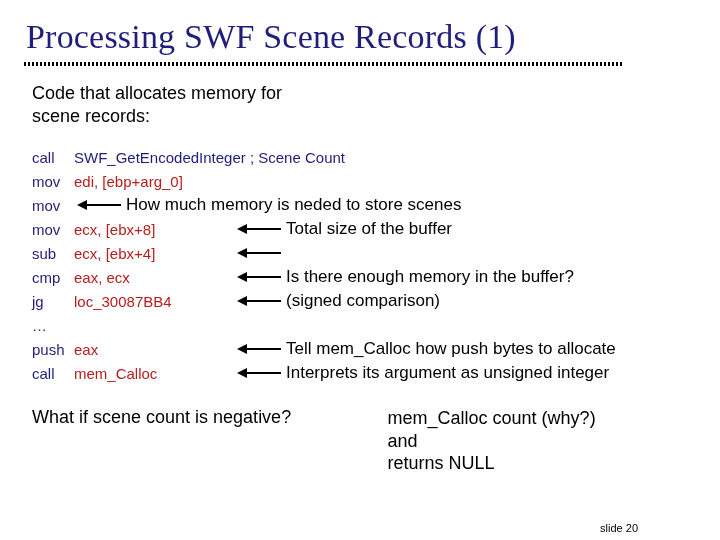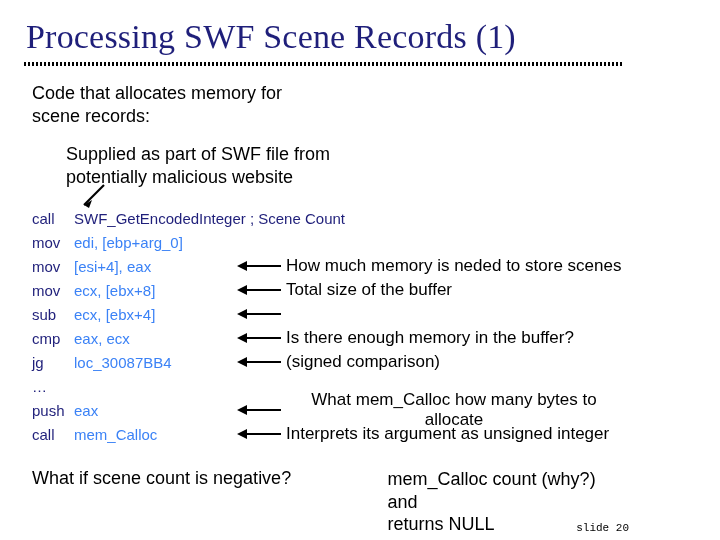--- a/index.html
+++ b/index.html
@@ -70,21 +70,21 @@
     align-items: center;
     height: 24px;
   }
   .mnemonic {
     color: #1f1f7a;
     font-size: 15px;
     width: 42px;
     flex-shrink: 0;
   }
   .operand {
-    color: #3b82f6;
+    color: #b91c1c;
     font-size: 15px;
     width: 160px;
     flex-shrink: 0;
   }
   .arrow-cell {
     width: 52px;
     flex-shrink: 0;
     display: flex;
     justify-content: center;
   }
@@ -106,70 +106,56 @@
     font-size: 18px;
     width: 350px;
   }
   .bottom-right {
     font-size: 18px;
     line-height: 1.25;
     padding-left: 18px;
   }
   .slide-num {
     position: absolute;
-    right: 19px;
+    right: 10px;
     bottom: 6px;
     font-size: 11px;
     color: #000;
-    font-family: Liberation Mono, monospace;
   }
   svg.arrow-left {
     display: block;
   }
 </style>
 </head>
 <body>
 
 <div class="slide">
   <div class="title">Processing SWF Scene Records (1)</div>
   <div class="title-underline"></div>
 
   <div class="intro-row">
     <div class="intro-left">Code that allocates memory for scene records:</div>
-    <div class="intro-right-wrap">
-      <div class="intro-right">
-        <span>Supplied as part of SWF file from</span><br>
-        <span>potentially malicious website</span>
-      </div>
-      <div class="arrow-down">
-        <svg width="34" height="30">
-          <line x1="26" y1="2" x2="6" y2="22" stroke="#000" stroke-width="2.2"></line>
-          <polygon points="6,22 14,17 11,25" fill="#000"></polygon>
-        </svg>
-      </div>
-    </div>
   </div>
 
   <div class="code-block">
 
     <div class="code-row">
       <span class="mnemonic">call</span>
       <span class="first-comment" style="width:auto;">
         <span>SWF_GetEncodedInteger</span> <span>; Scene Count</span>
       </span>
     </div>
 
     <div class="code-row">
       <span class="mnemonic">mov</span>
       <span class="operand">edi, [ebp+arg_0]</span>
     </div>
 
     <div class="code-row">
       <span class="mnemonic">mov</span>
-      <span class="operand">[esi+4], eax</span>
       <span class="arrow-cell">
         <svg class="arrow-left" width="46" height="14">
             <line x1="44" y1="7" x2="6" y2="7" stroke="#000" stroke-width="2.2"></line>
             <polygon points="0,7 10,2 10,12" fill="#000"></polygon>
           </svg>
       </span>
       <span class="comment">How much memory is neded to store scenes</span>
     </div>
 
     <div class="code-row">
@@ -226,21 +212,21 @@
 
     <div class="code-row">
       <span class="mnemonic">push</span>
       <span class="operand">eax</span>
       <span class="arrow-cell">
         <svg class="arrow-left" width="46" height="14">
             <line x1="44" y1="7" x2="6" y2="7" stroke="#000" stroke-width="2.2"></line>
             <polygon points="0,7 10,2 10,12" fill="#000"></polygon>
           </svg>
       </span>
-      <span class="comment">What mem_Calloc how many bytes to allocate</span>
+      <span class="comment">Tell mem_Calloc how push bytes to allocate</span>
     </div>
 
     <div class="code-row">
       <span class="mnemonic">call</span>
       <span class="operand">mem_Calloc</span>
       <span class="arrow-cell">
         <svg class="arrow-left" width="46" height="14">
             <line x1="44" y1="7" x2="6" y2="7" stroke="#000" stroke-width="2.2"></line>
             <polygon points="0,7 10,2 10,12" fill="#000"></polygon>
           </svg>

